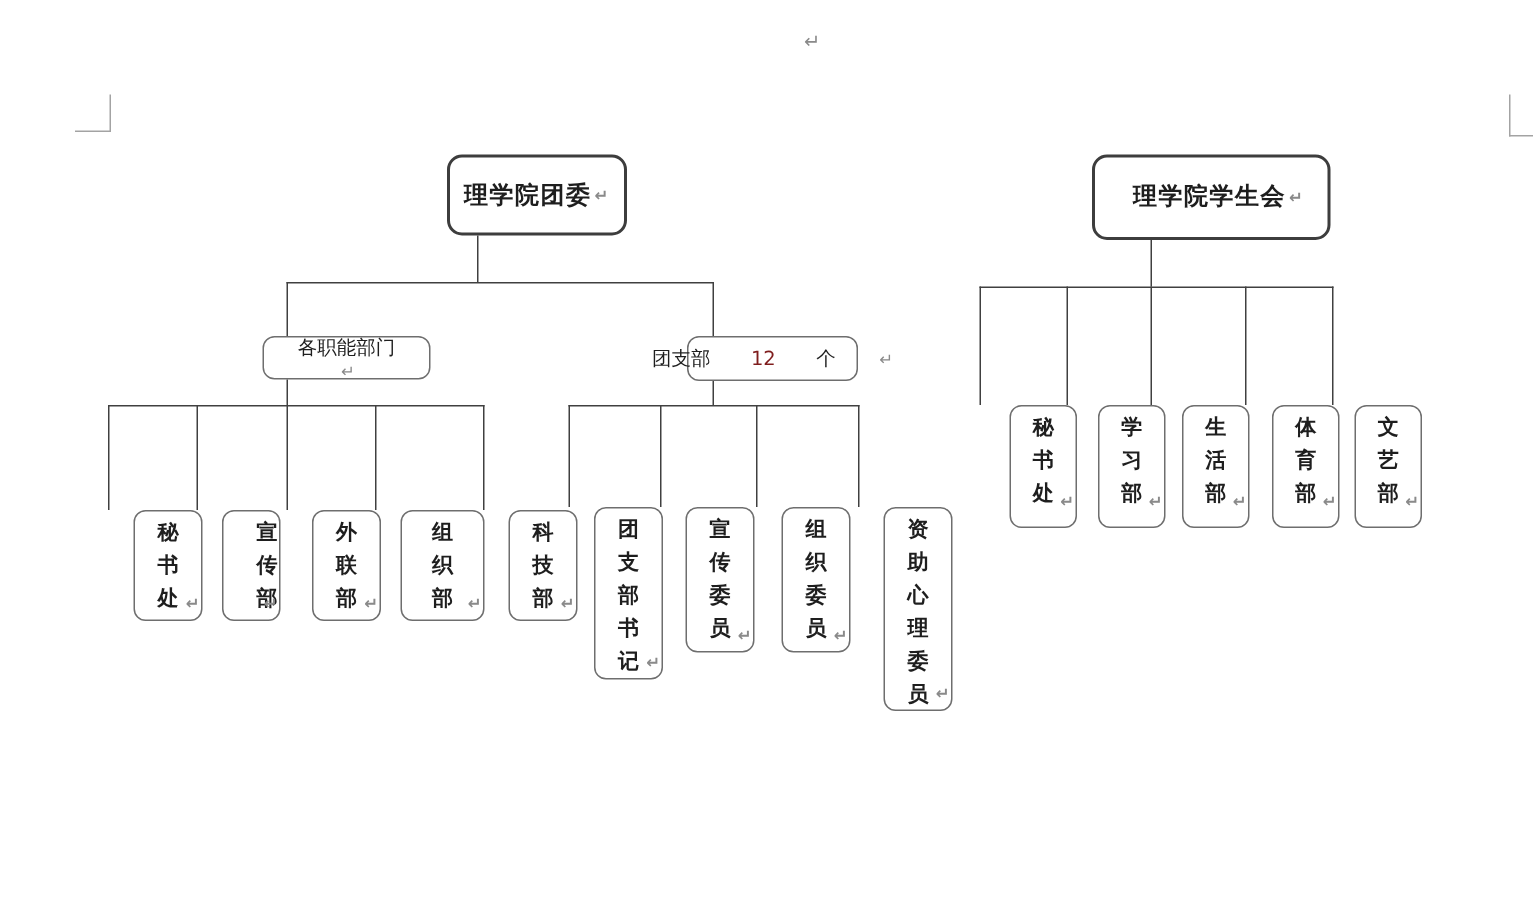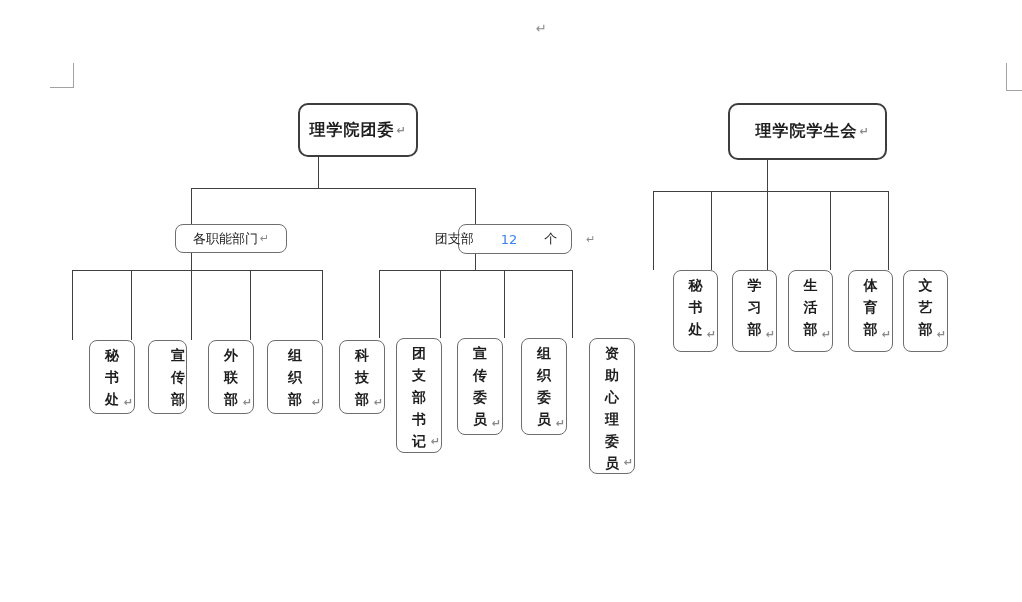--- a/index.html
+++ b/index.html
@@ -62,27 +62,27 @@
   <div class="box root-box" style="left:258px; top:103px; width:120px; height:54px;">
     <span>理学院团委</span>
       <span class="pmark">↵</span>
   </div>
 
   <div class="ln v" style="left:318px; top:157px; height:31px;"></div>
   <div class="ln h" style="left:191px; top:188px; width:285px;"></div>
   <div class="ln v" style="left:191px; top:188px; height:36px;"></div>
   <div class="ln v" style="left:475px; top:188px; height:36px;"></div>
 
-  <div class="box lvl2-box" style="left:135px; top:224px; width:112px; height:29px;">
+  <div class="box lvl2-box" style="left:135px; top:224px; width:112px; height:29px;flex-direction:column;">
     <span>各职能部门</span>
       <span class="pmark">↵</span>
   </div>
   <div class="box lvl2-box" style="left:418px; top:224px; width:114px; height:30px;gap:27px;">
     <span>团支部 </span>
-      <span class="num" style="color: #3b82f6;">12</span>
+      <span class="num" style="color: #7f1d1d;">12</span>
       <span> 个</span>
       <span class="pmark">↵</span>
   </div>
 
   <div class="ln v" style="left:191px; top:253px; height:17px;"></div>
   <div class="ln h" style="left:72px; top:270px; width:251px;"></div>
   <div class="ln v" style="left:72px;  top:270px; height:70px;"></div>
   <div class="ln v" style="left:131px; top:270px; height:70px;"></div>
   <div class="ln v" style="left:191px; top:270px; height:70px;"></div>
   <div class="ln v" style="left:250px; top:270px; height:70px;"></div>

